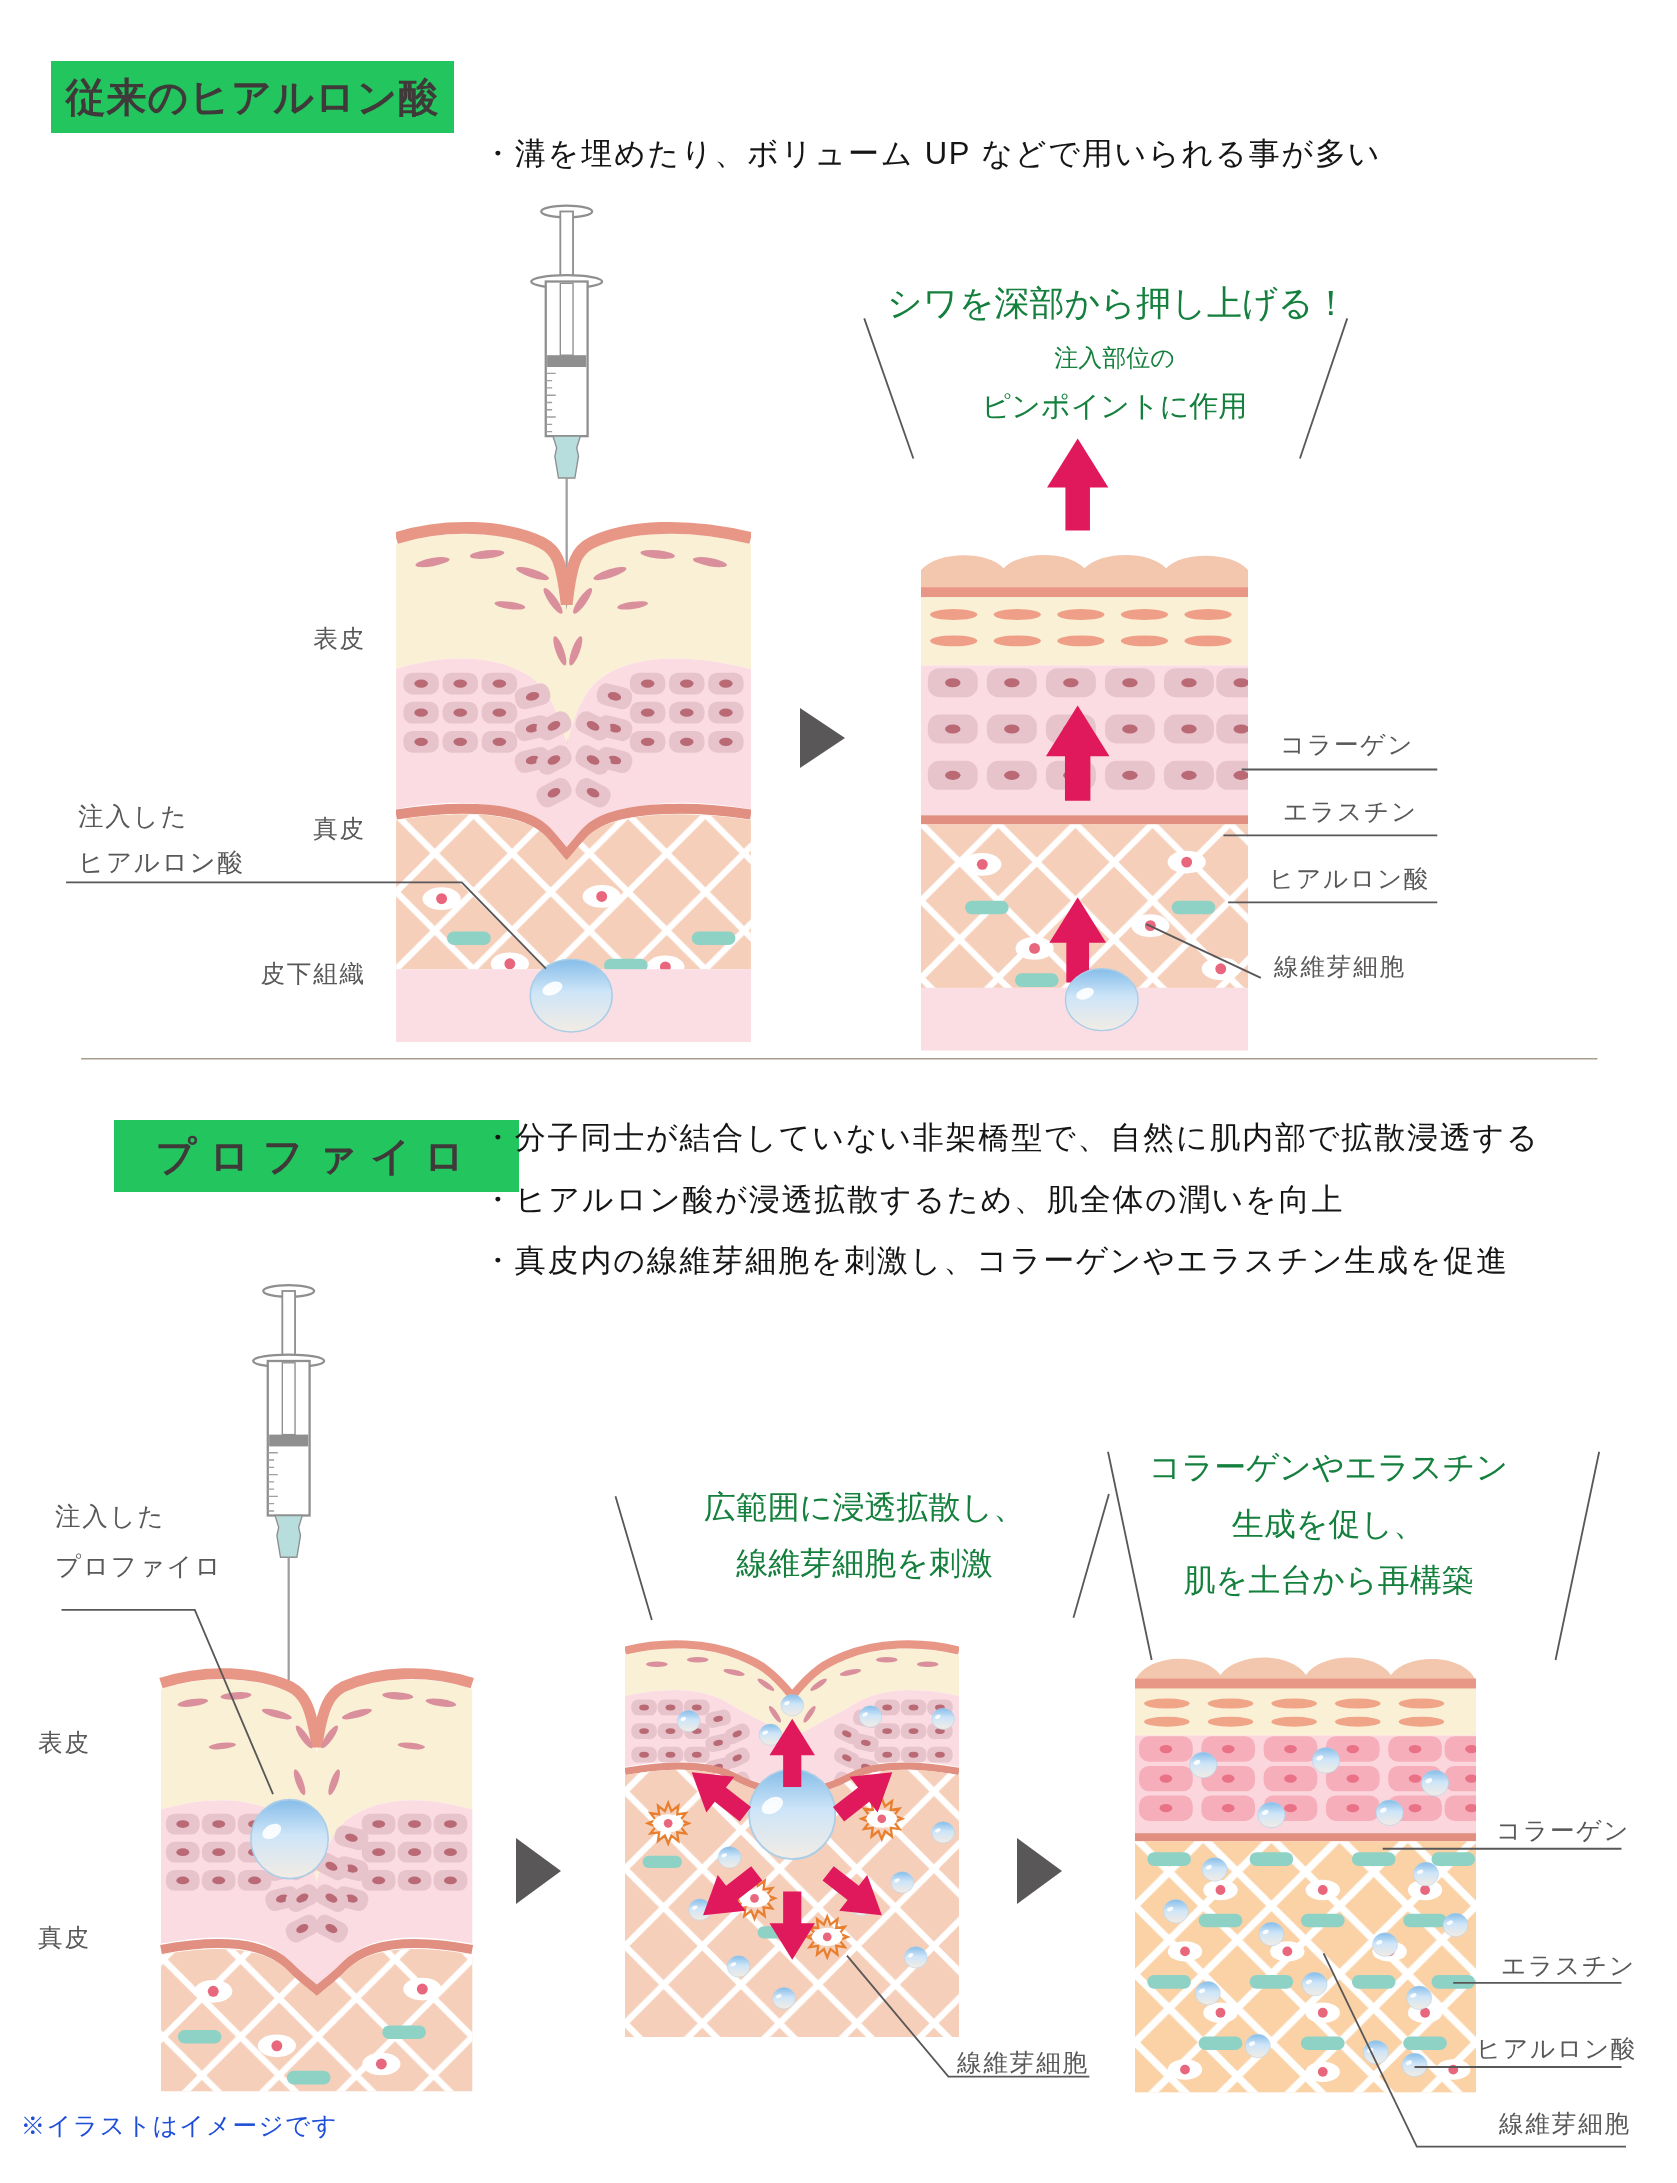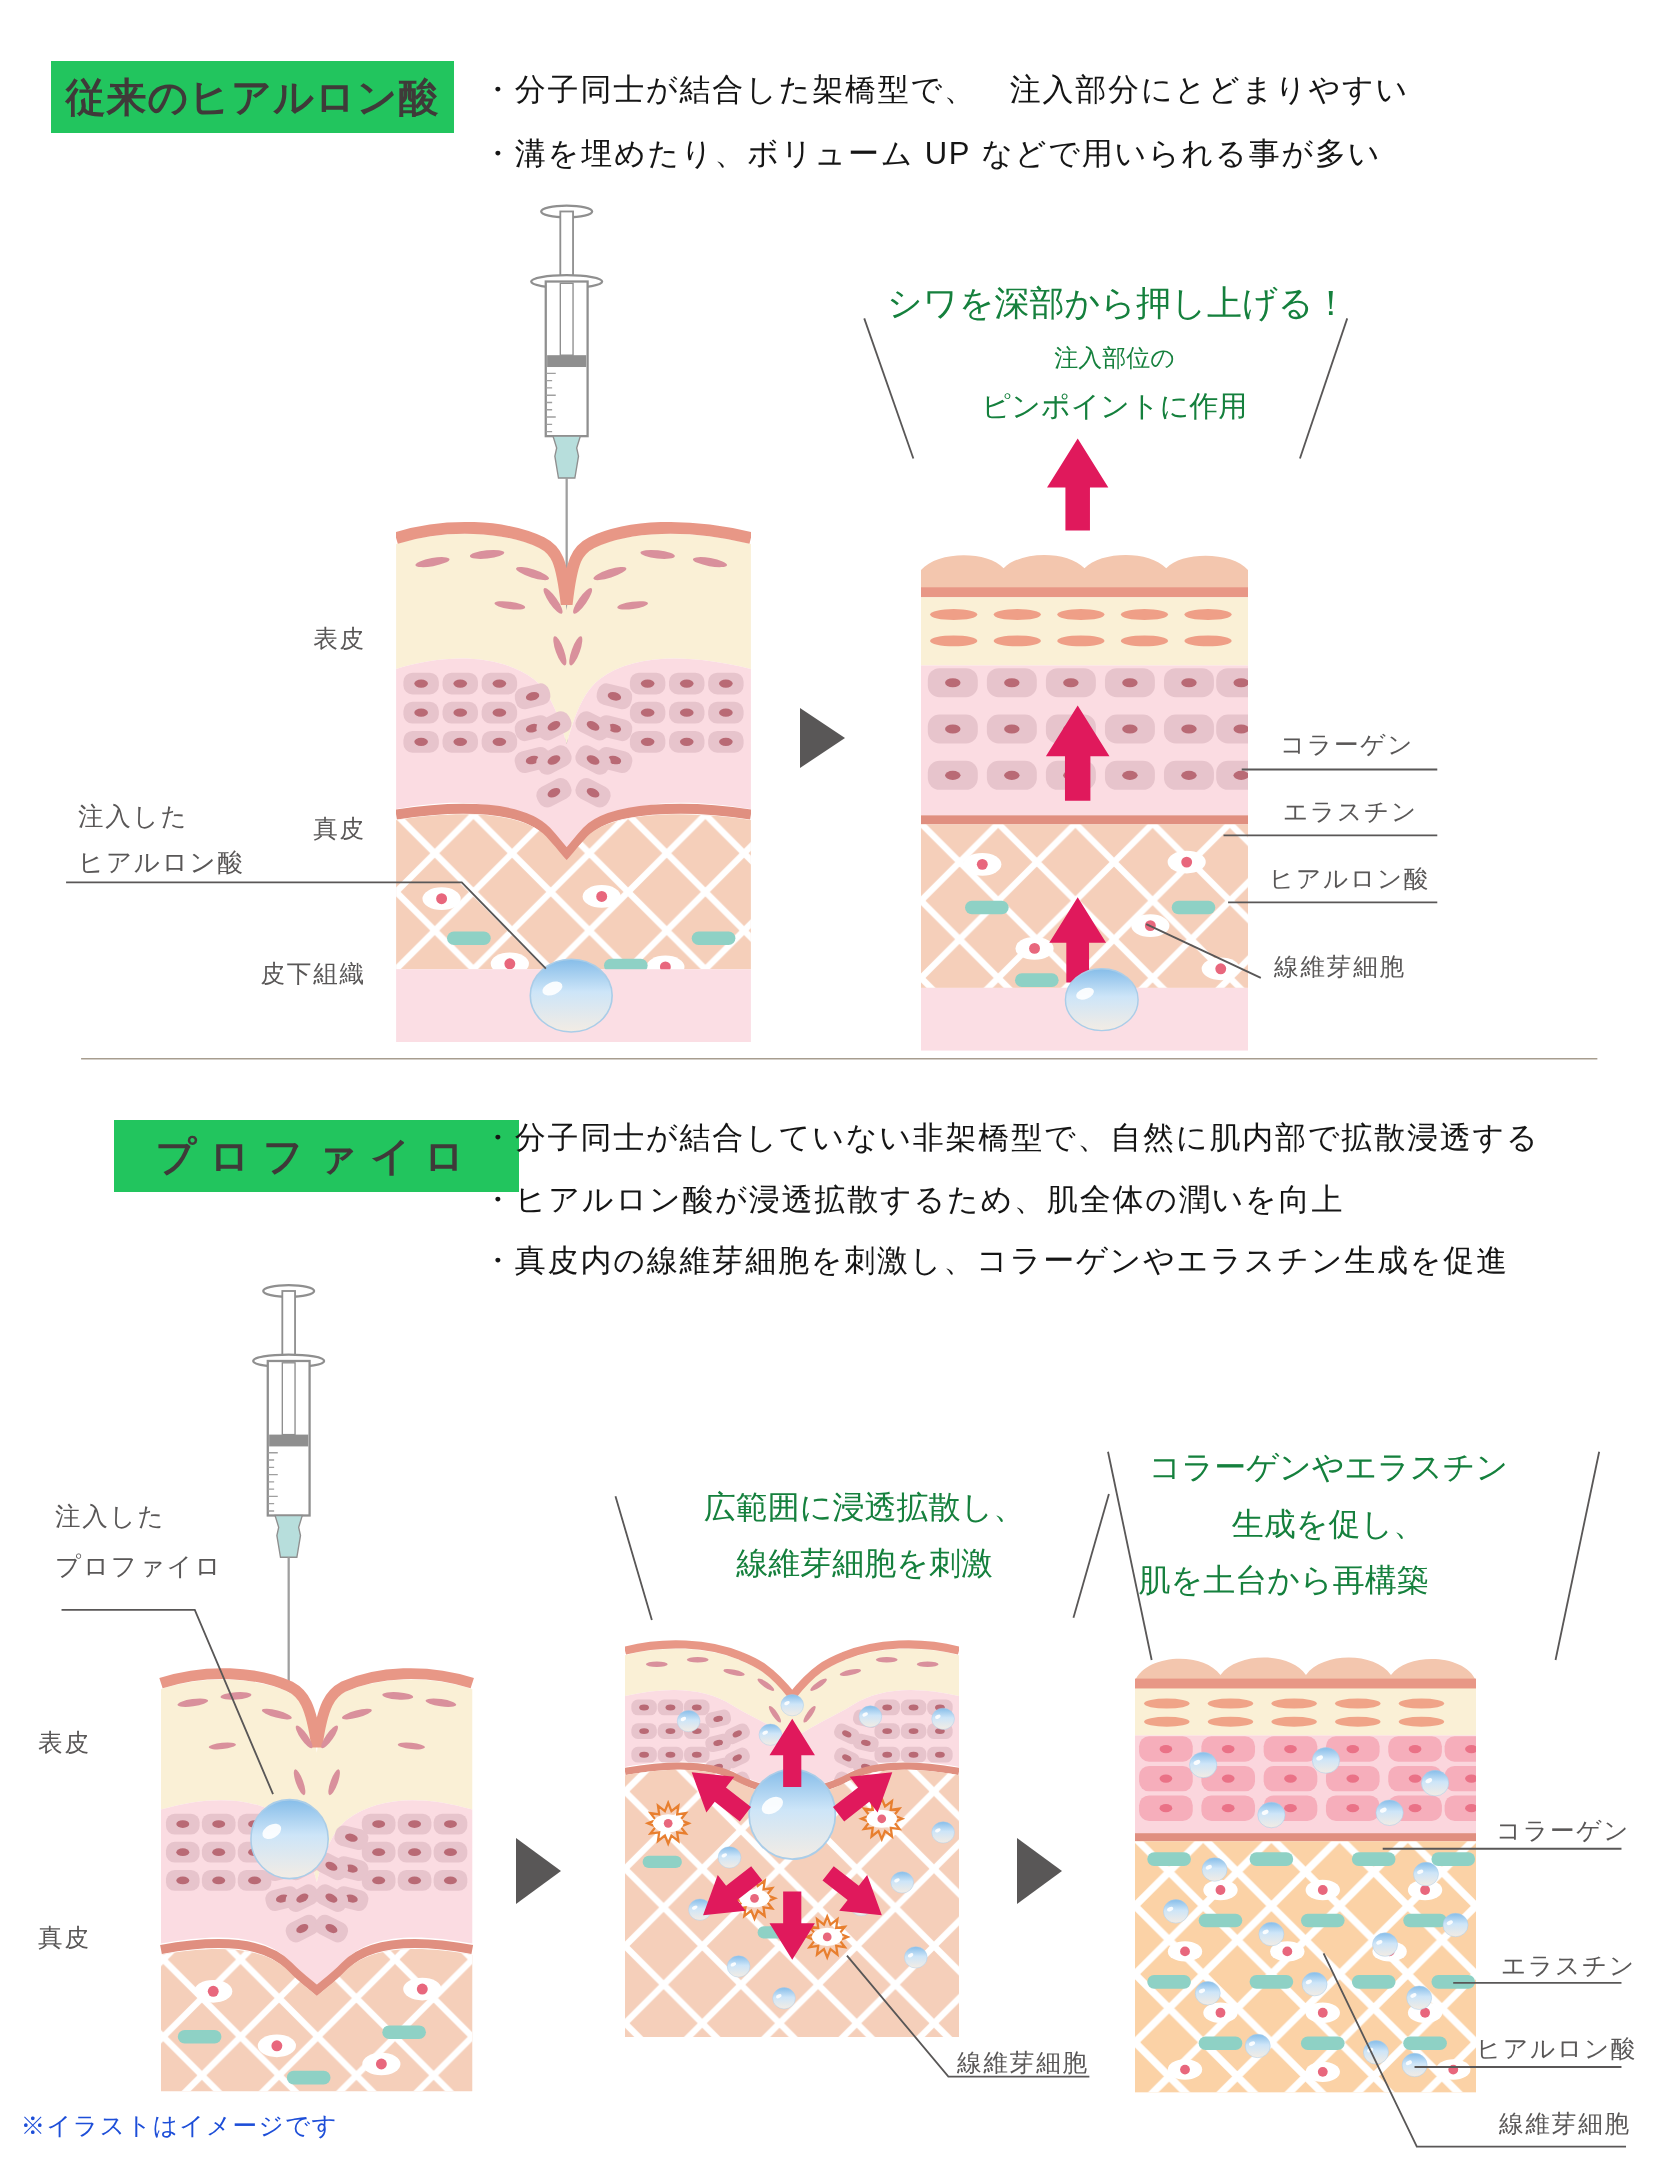--- a/index.html
+++ b/index.html
@@ -72,21 +72,20 @@
         <rect x="-46" y="168" width="92" height="340" fill="#fff" stroke="#8f8f8f" stroke-width="5"></rect>
         <rect x="-14" y="172" width="28" height="158" fill="#fff" stroke="#8f8f8f" stroke-width="3"></rect>
         <rect x="-43" y="330" width="86" height="26" fill="#8f8f8f"></rect>
         <path d="M-46,370 h22 M-46,386 h14 M-46,402 h14 M-46,418 h22 M-46,434 h14 M-46,450 h14 M-46,466 h22 M-46,482 h14 M-46,498 h14" stroke="#9f9f9f" stroke-width="3"></path>
         <path d="M-30,508 H30 L22,534 L26,552 L18,600 H-18 L-26,552 L-22,534 Z" fill="#b7dedc" stroke="#8f8f8f" stroke-width="3"></path>
       </g>
     </defs>
   </svg>
 
   <div class="hdr" style="left:51px;top:61px;width:403px;height:72px;letter-spacing:0.9px;">従来のヒアルロン酸</div>
-  <div class="bullet" style="left:482px;top:69px;">・分子同士が結合した架橋型で、　注入部分にとどまりやすい</div>
   <div class="bullet" style="left:482px;top:133px;">・溝を埋めたり、ボリューム UP などで用いられる事が多い</div>
 
   <div class="cap" style="left:887px;top:280px;width:455px;font-size:35px;">シワを深部から押し上げる！</div>
   <div class="cap" style="left:887px;top:342px;width:455px;font-size:24px;">注入部位の</div>
   <div class="cap" style="left:887px;top:387px;width:455px;font-size:29px;">ピンポイントに作用</div>
 
   <svg class="diag" style="left:396px;top:196px;" width="355" height="846" viewBox="0 0 780 1860">
     <g>
       <use href="#syr" transform="translate(375,20)"></use>
       <line x1="375" y1="620" x2="375" y2="1745" stroke="#9f9f9f" stroke-width="5"></line>
@@ -224,21 +223,21 @@
 
   <div class="hdr" style="left:114px;top:1120px;width:405px;height:72px;letter-spacing:12.7px;">プロファイロ</div>
   <div class="bullet" style="left:482px;top:1117px;">・分子同士が結合していない非架橋型で、自然に肌内部で拡散浸透する</div>
   <div class="bullet" style="left:482px;top:1179px;">・ヒアルロン酸が浸透拡散するため、肌全体の潤いを向上</div>
   <div class="bullet" style="left:482px;top:1240px;">・真皮内の線維芽細胞を刺激し、コラーゲンやエラスチン生成を促進</div>
 
   <div class="cap" style="left:628px;top:1486px;width:473px;font-size:32px;">広範囲に浸透拡散し、</div>
   <div class="cap" style="left:628px;top:1542px;width:473px;font-size:32px;">線維芽細胞を刺激</div>
   <div class="cap" style="left:1110px;top:1446px;width:437px;font-size:32px;">コラーゲンやエラスチン</div>
   <div class="cap" style="left:1110px;top:1503px;width:437px;font-size:32px;">生成を促し、</div>
-  <div class="cap" style="left:1065px;top:1559px;width:437px;font-size:32px;">肌を土台から再構築</div>
+  <div class="cap" style="left:1110px;top:1559px;width:437px;font-size:32px;">肌を土台から再構築</div>
 
   <svg class="diag" style="left:86px;top:1264px;" width="409" height="832" viewBox="0 0 900 1830">
     <g>
       <use href="#syr" transform="translate(446,45)"></use>
       <line x1="446" y1="645" x2="446" y2="1235" stroke="#9f9f9f" stroke-width="5"></line>
     </g>
     <path d="M165,935 C265,903 375,909 450,943 C478,958 495,981 508,1075 C521,981 538,958 566,943 C640,909 750,903 850,935 L850,1200 C740,1168 640,1172 575,1222 C548,1243 528,1278 508,1360 C488,1278 468,1243 441,1222 C376,1172 276,1168 165,1200 Z" fill="#faf0d6"></path>
     <path d="M165,922 C265,890 375,896 450,930 C478,945 495,968 508,1062 C521,968 538,945 566,930 C640,896 750,890 850,922" fill="none" stroke="#e89786" stroke-width="24"></path>
     <g fill="#d9909c">
       <ellipse cx="235" cy="965" rx="34" ry="8" transform="rotate(-8 235 965)"></ellipse>

